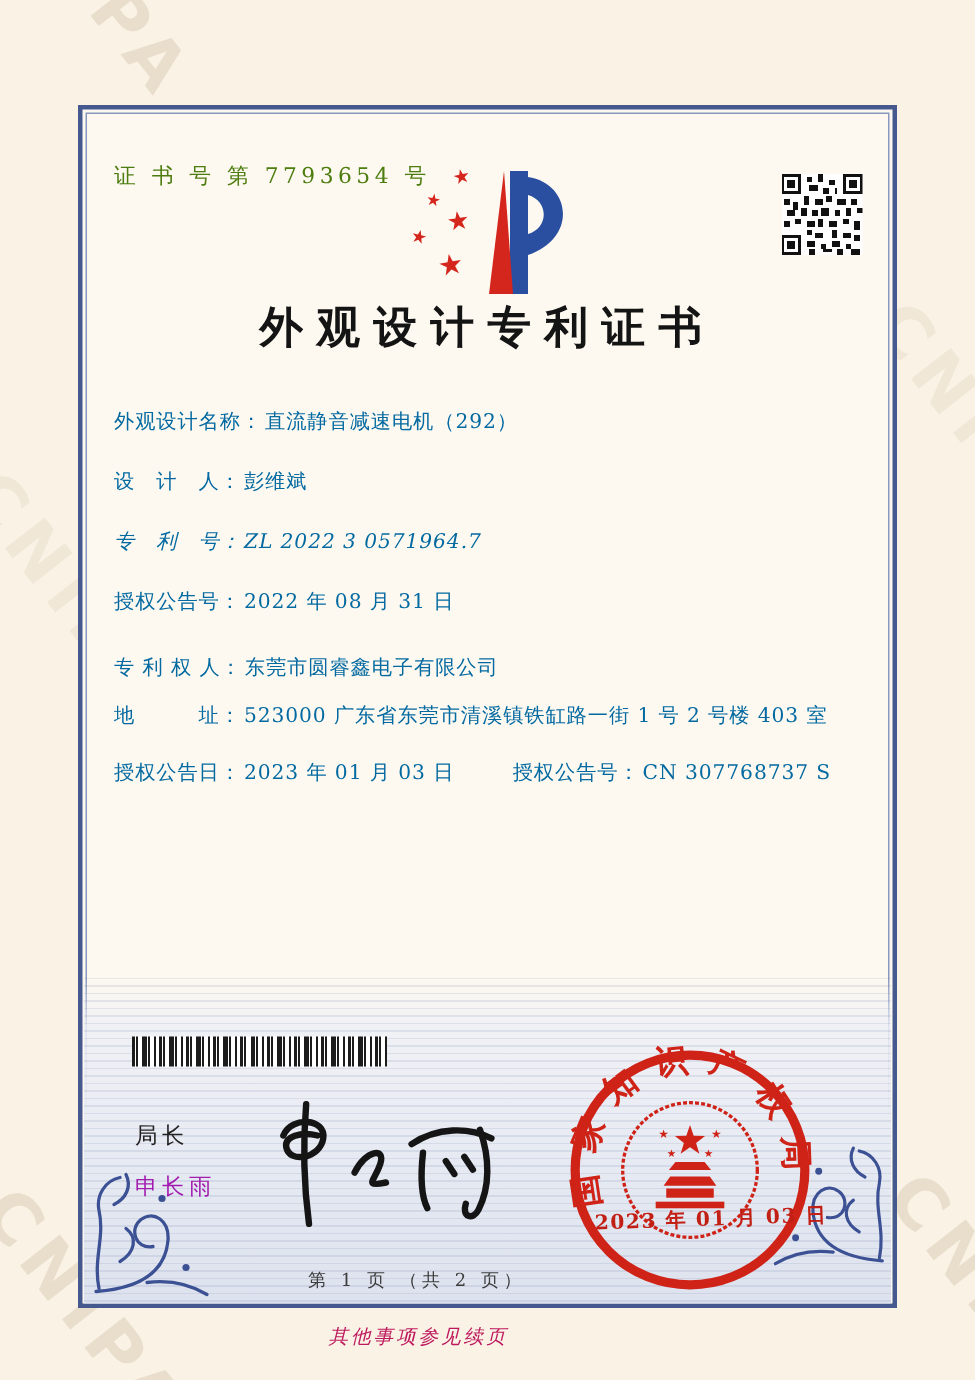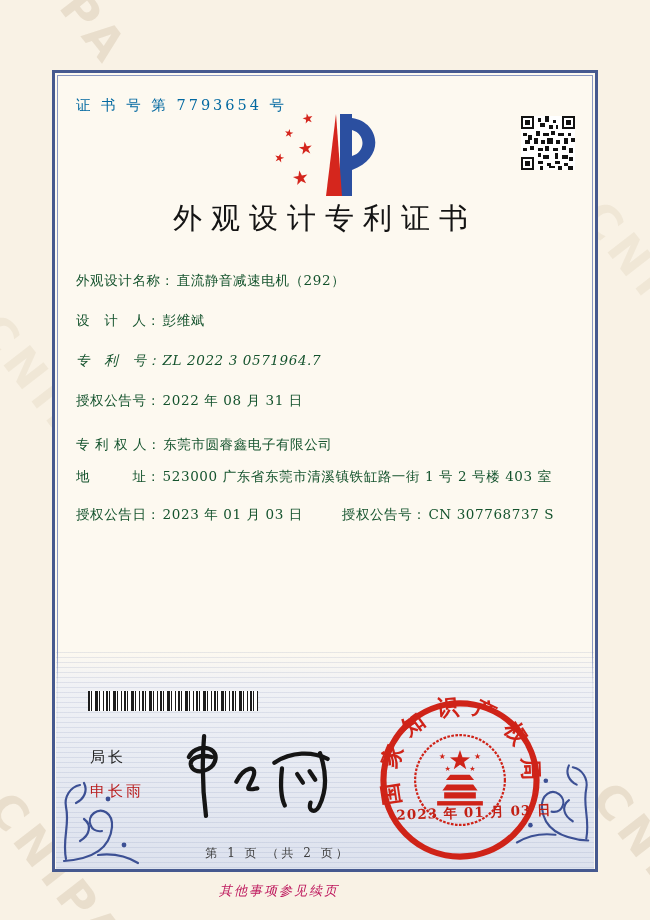--- a/index.html
+++ b/index.html
@@ -25,51 +25,51 @@
     border:1px solid #8a97c0;pointer-events:none;
   }
   
   .guilloche{
     position:absolute;left:56px;top:652px;width:538px;height:217px;
     background:
       repeating-linear-gradient(180deg, rgba(108,124,170,0.15) 0 1px, rgba(0,0,0,0) 1px 5px),
       linear-gradient(180deg, rgba(246,246,248,0) 0%, rgba(238,240,246,0.85) 15%, #e9ecf3 45%, #dde2ee 100%);
   }
   .cert-no{
-    position:absolute;left:76px;top:96px;font-size:14.5px;letter-spacing:3px;color:#0369a1;
+    position:absolute;left:76px;top:108px;font-size:14.5px;letter-spacing:3px;color:#4d7c0f;
   }
   .logo{position:absolute;left:262px;top:110px;width:120px;height:88px;}
   .logo .star{position:absolute;color:#d5261d;line-height:1;}
   .qr{position:absolute;left:521px;top:116px;width:54px;height:54px;}
   .title{
     position:absolute;left:0;top:199px;width:650px;text-align:center;
-    font-size:29px;font-weight:normal;letter-spacing:9px;color:#141414;
-  }
-  .row{position:absolute;left:76px;width:520px;font-size:13.5px;letter-spacing:0.6px;color:#14532d;}
+    font-size:29px;font-weight:bold;letter-spacing:9px;color:#141414;
+  }
+  .row{position:absolute;left:76px;width:520px;font-size:13.5px;letter-spacing:0.6px;color:#0369a1;}
   .row .lbl{margin-right:2px;}
   .row .lbl2{margin-left:34px;}
   .body-text{
     position:absolute;left:76px;top:534px;width:502px;
     font-size:13.5px;line-height:21.5px;font-style:italic;color:#303030;letter-spacing:0.4px;
   }
   .body-text p{margin:0;text-indent:2em;}
   .barcode{
     position:absolute;left:88px;top:691px;width:170px;height:20px;
     background:repeating-linear-gradient(90deg,
       #1c1c1c 0 2px, #fff 2px 3px, #1c1c1c 3px 4px, #fff 4px 7px,
       #1c1c1c 7px 10px, #fff 10px 11px, #1c1c1c 11px 12px, #fff 12px 15px,
       #1c1c1c 15px 16px, #fff 16px 18px);
   }
   .officer-title{
     position:absolute;left:90px;top:748px;font-family:"DejaVu Sans","Liberation Sans",sans-serif;
     font-size:15px;letter-spacing:3px;color:#222;
   }
   .officer-name{
     position:absolute;left:90px;top:782px;font-family:Liberation Sans, sans-serif;
-    font-size:15px;letter-spacing:3px;color:#b91c1c;
+    font-size:15px;letter-spacing:3px;color:#a21caf;
   }
   .signature{position:absolute;left:168px;top:728px;width:190px;height:96px;}
   .seal{position:absolute;left:372px;top:692px;width:176px;height:176px;}
   .seal-date{
     position:absolute;left:394px;top:804px;width:160px;text-align:center;
     font-size:13.5px;font-weight:bold;color:#c22015;letter-spacing:1px;transform:rotate(-2deg);
   }
   .page-num{
     position:absolute;left:52px;top:845px;width:452px;text-align:center;
     font-size:12px;letter-spacing:3px;color:#3c3c3c;

